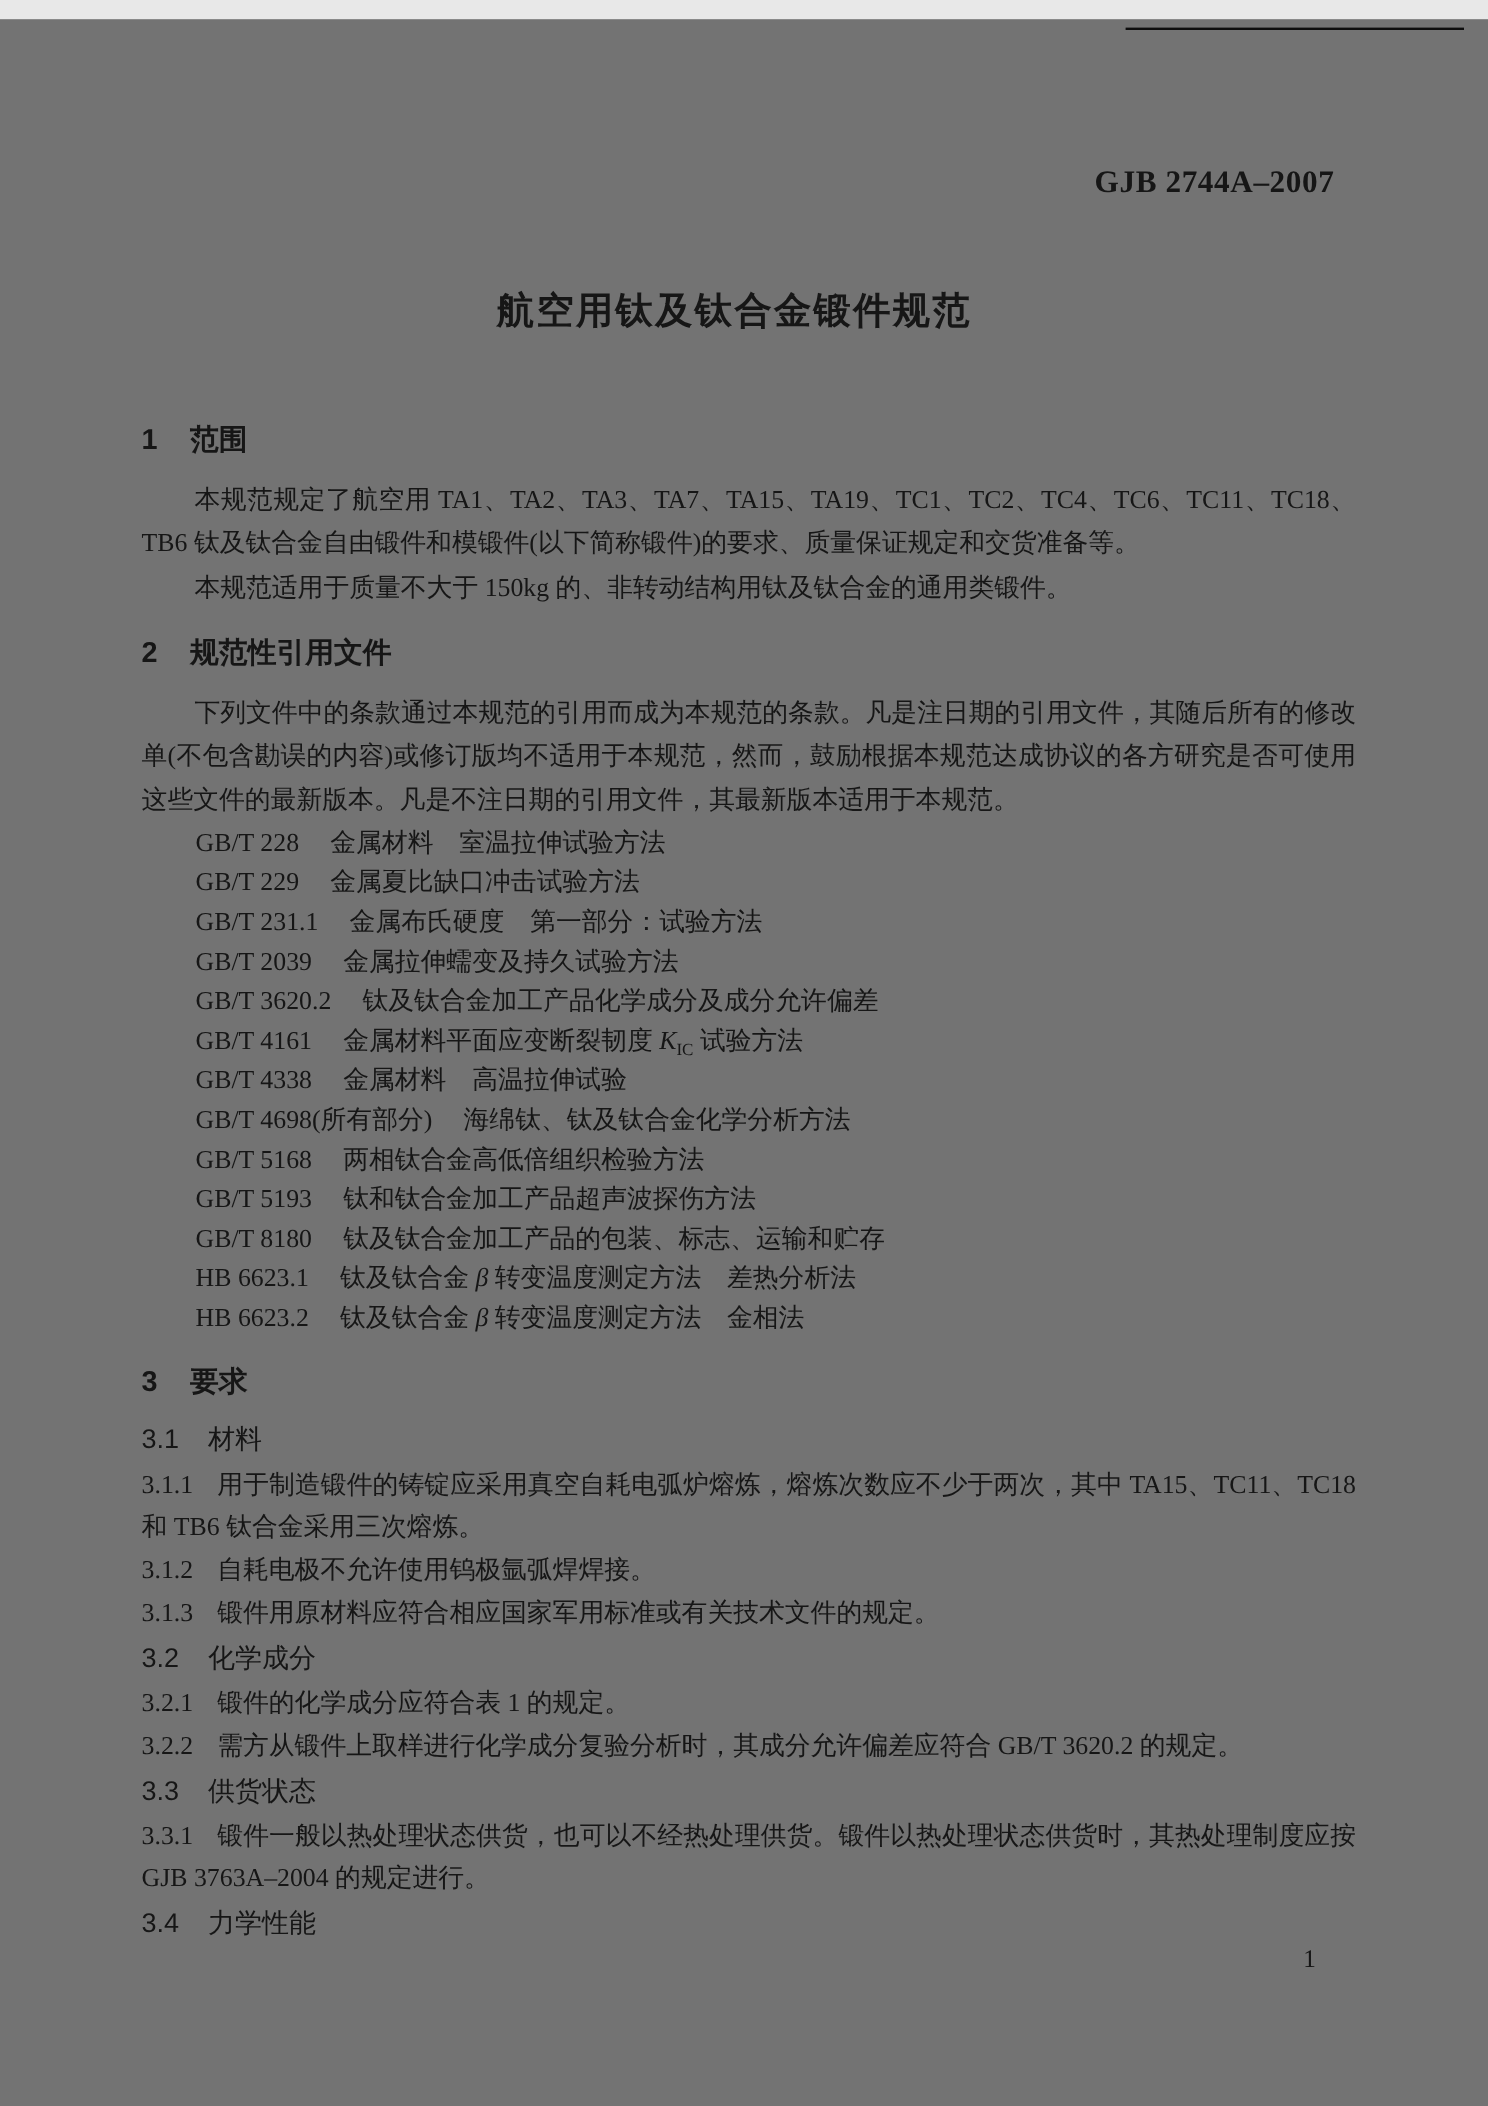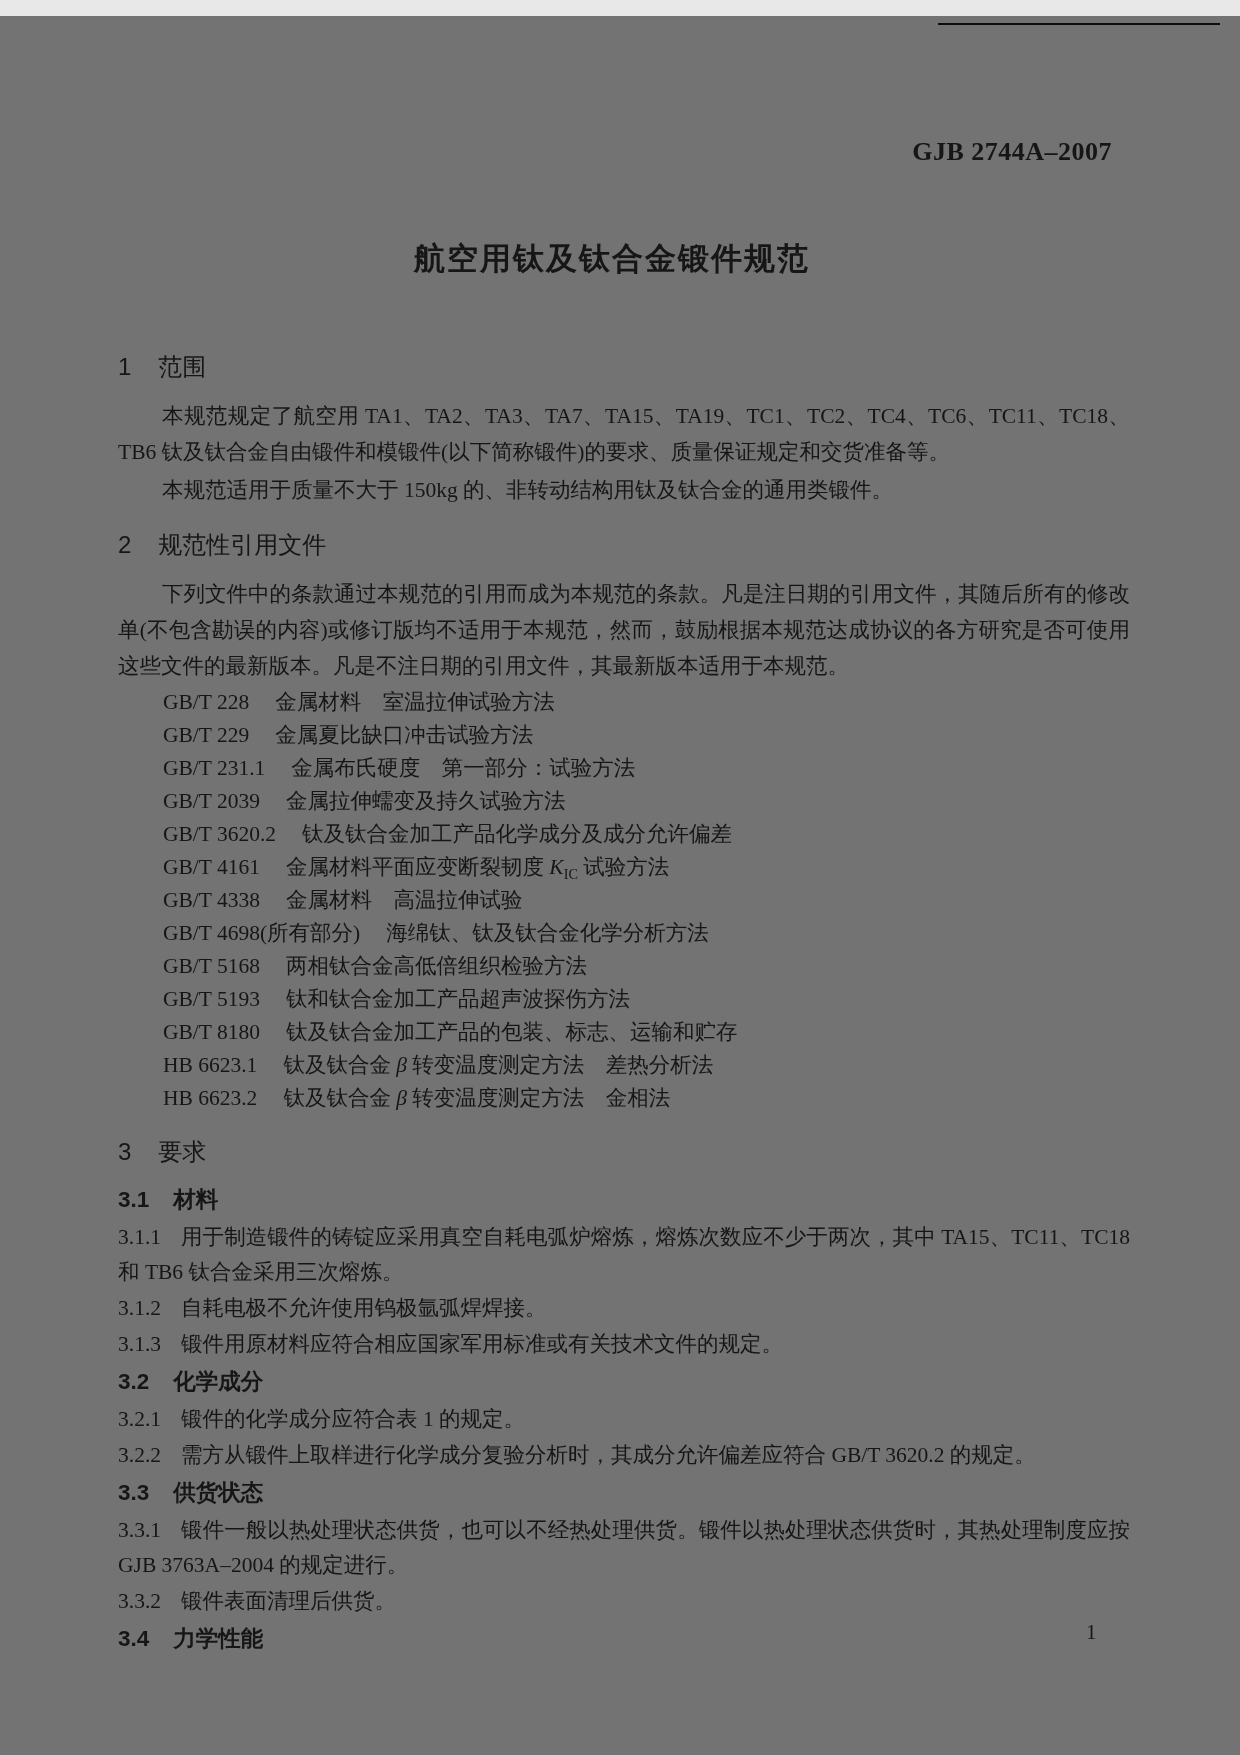--- a/index.html
+++ b/index.html
@@ -48,30 +48,30 @@
     left: 118px;
     top: 332px;
     width: 1012px;
     font-size: 21.5px;
     line-height: 36px;
     text-align: justify;
   }
   .block { margin: 0; }
   .heading {
     font-family: "Liberation Sans", "DejaVu Sans", sans-serif;
-    font-weight: normal;
+    font-weight: bold;
     font-size: 24px;
     line-height: 30px;
     margin: 22px 0 16px 0;
   }
   .heading:first-child { margin-top: 4px; }
   .heading .num { margin-right: 27px; }
   .subheading {
     font-family: "Liberation Sans", "DejaVu Sans", sans-serif;
-    font-weight: bold;
+    font-weight: normal;
     font-size: 22.5px;
     line-height: 34px;
     margin: 3px 0;
   }
   .subheading .num { margin-right: 24px; }
   .para { text-indent: 44px; margin: 2px 0; }
   .clause { margin: 1px 0; line-height: 35px; }
   .clause .num { margin-right: 20px; }
   .ref { padding-left: 45px; line-height: 33px; }
   .ref .code { margin-right: 26px; white-space: nowrap; }
@@ -113,17 +113,16 @@
       <div class="block heading"><span class="num">3</span><span class="txt">要求</span></div>
       <div class="block subheading"><span class="num">3.1</span><span class="txt">材料</span></div>
       <div class="block clause"><span class="num">3.1.1</span><span class="txt">用于制造锻件的铸锭应采用真空自耗电弧炉熔炼，熔炼次数应不少于两次，其中 TA15、TC11、TC18 和 TB6 钛合金采用三次熔炼。</span></div>
       <div class="block clause"><span class="num">3.1.2</span><span class="txt">自耗电极不允许使用钨极氩弧焊焊接。</span></div>
       <div class="block clause"><span class="num">3.1.3</span><span class="txt">锻件用原材料应符合相应国家军用标准或有关技术文件的规定。</span></div>
       <div class="block subheading"><span class="num">3.2</span><span class="txt">化学成分</span></div>
       <div class="block clause"><span class="num">3.2.1</span><span class="txt">锻件的化学成分应符合表 1 的规定。</span></div>
       <div class="block clause"><span class="num">3.2.2</span><span class="txt">需方从锻件上取样进行化学成分复验分析时，其成分允许偏差应符合 GB/T 3620.2 的规定。</span></div>
       <div class="block subheading"><span class="num">3.3</span><span class="txt">供货状态</span></div>
       <div class="block clause"><span class="num">3.3.1</span><span class="txt">锻件一般以热处理状态供货，也可以不经热处理供货。锻件以热处理状态供货时，其热处理制度应按 GJB 3763A–2004 的规定进行。</span></div>
-      <div class="block clause"><span class="num">3.3.2</span><span class="txt">锻件表面清理后供货。</span></div>
       <div class="block subheading"><span class="num">3.4</span><span class="txt">力学性能</span></div>
     </div>
   <div class="page-number">1</div>
 </div>
 
 </body></html>

